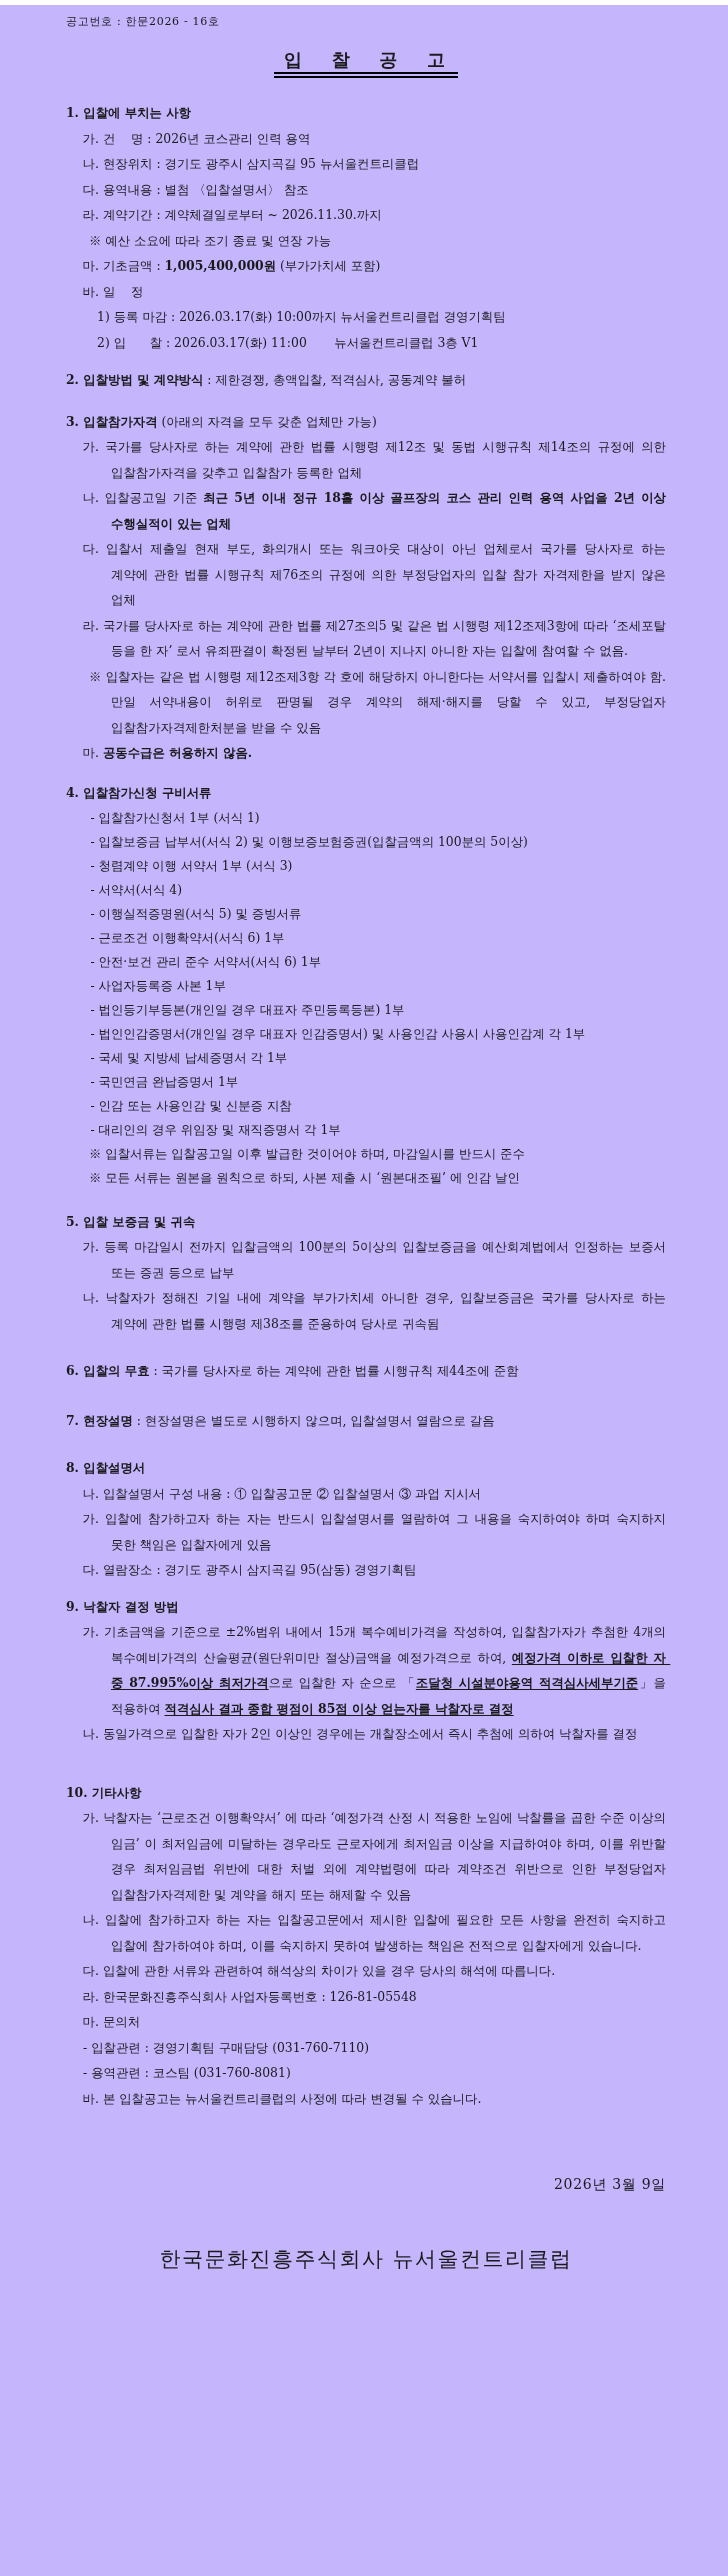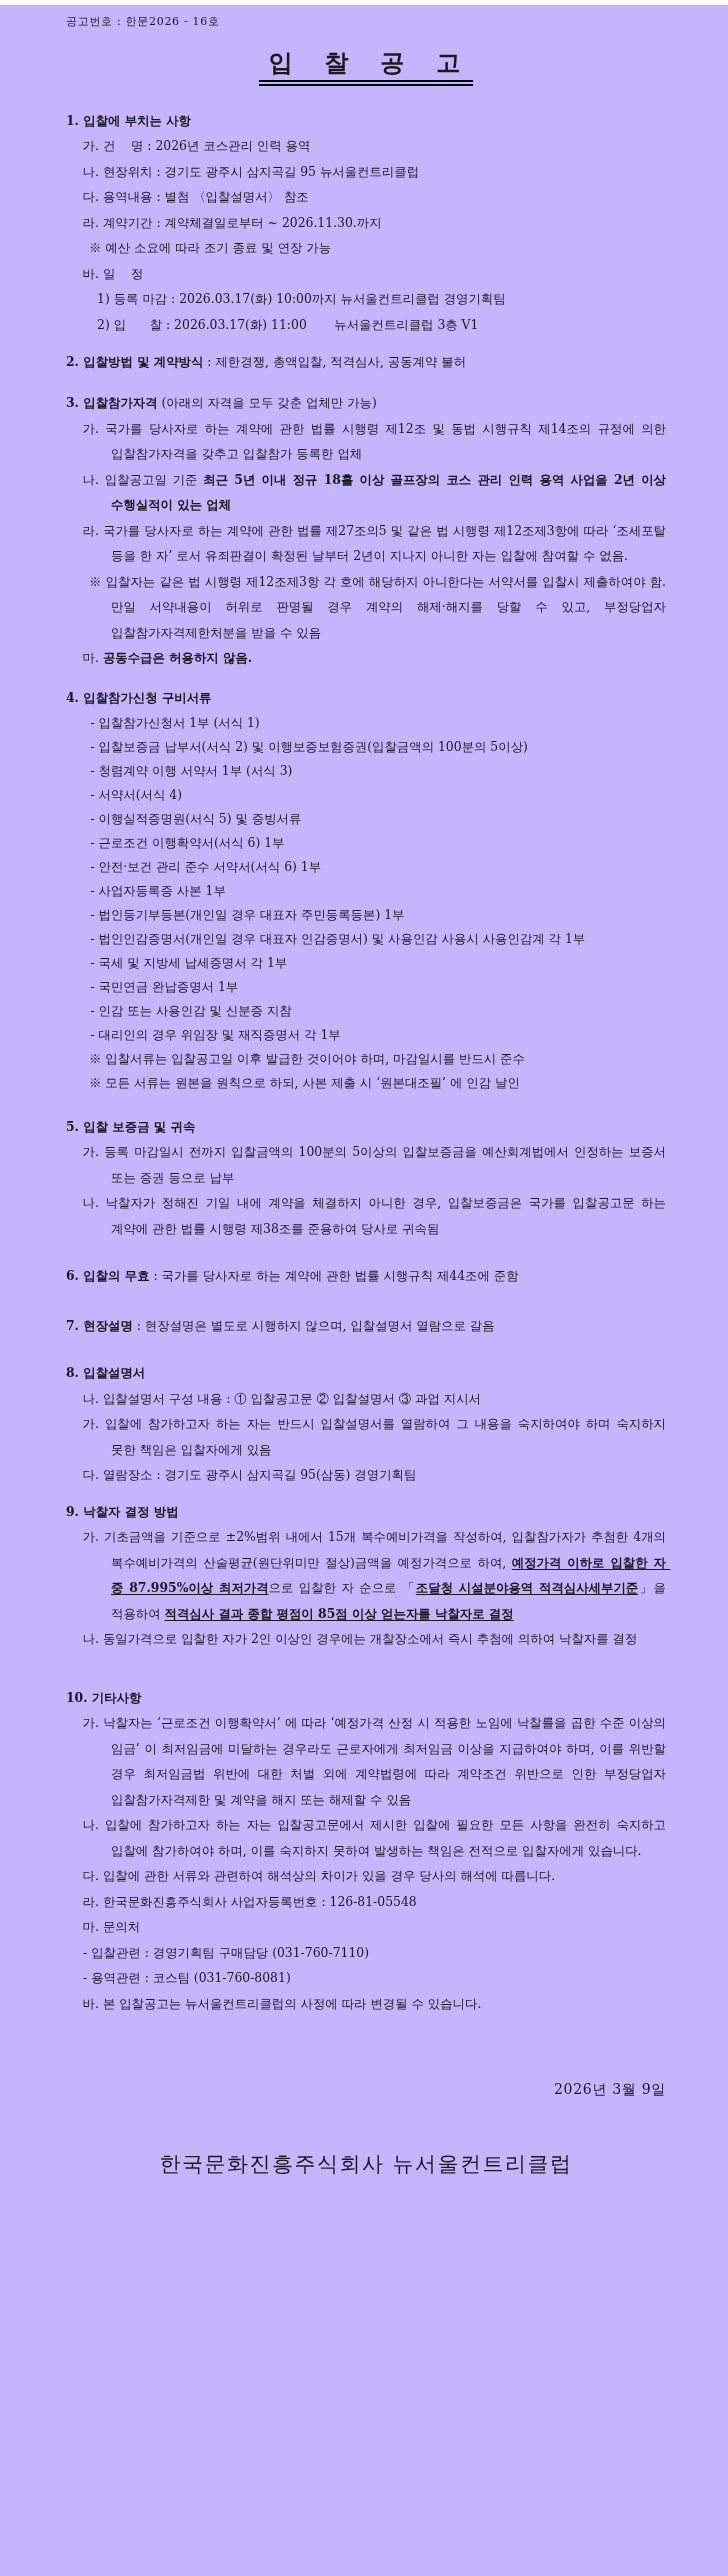--- a/index.html
+++ b/index.html
@@ -15,21 +15,21 @@
     overflow:hidden;
   }
   .notice-no {
     font-size:11px; line-height:16px;
     letter-spacing:0.7px;
   }
   .title-wrap { text-align:center; margin-top:19px; }
   .title {
     display:inline-block;
     font-family:"DejaVu Sans","Liberation Sans",sans-serif;
-    font-size:24px; font-weight:bold; line-height:1.2;
+    font-size:18px; font-weight:bold; line-height:1.2;
     letter-spacing:11.7px;
     padding:0 1.5px 2.2px 10.2px;
     border-bottom:6.6px double #000;
   }
   .line {
     font-size:12.4px; line-height:25.5px;
     text-align:justify;
     white-space:pre-wrap;
     word-break:keep-all;
   }
@@ -59,27 +59,29 @@
   <div class="title-wrap">
     <span class="title">입 찰 공 고</span>
   </div>
   <div>
       <div class="line h" style="margin-top: 22px;"><span class="b">1. 입찰에 부치는 사항</span></div>
       <div class="line item"><span>가. 건    명 : 2026년 코스관리 인력 용역</span></div>
       <div class="line item"><span>나. 현장위치 : 경기도 광주시 삼지곡길 95 뉴서울컨트리클럽</span></div>
       <div class="line item"><span>다. 용역내용 : 별첨 〈입찰설명서〉 참조</span></div>
       <div class="line item"><span>라. 계약기간 : 계약체결일로부터 ~ 2026.11.30.까지</span></div>
       <div class="line note"><span>※ 예산 소요에 따라 조기 종료 및 연장 가능</span></div>
+      <div class="line item"><span>마. 기초금액 : </span><span class="b">1,005,400,000원</span><span> (부가가치세 포함)</span></div>
       <div class="line item"><span>바. 일    정</span></div>
       <div class="line sub"><span>1) 등록 마감 : 2026.03.17(화) 10:00까지 뉴서울컨트리클럽 경영기획팀</span></div>
       <div class="line sub"><span>2) 입      찰 : 2026.03.17(화) 11:00       뉴서울컨트리클럽 3층 V1</span></div>
       <div class="line h" style="margin-top: 11.7px;"><span class="b">2. 입찰방법 및 계약방식</span><span> : 제한경쟁, 총액입찰, 적격심사, 공동계약 불허</span></div>
       <div class="line h" style="margin-top: 16px;"><span class="b">3. 입찰참가자격</span><span> (아래의 자격을 모두 갖춘 업체만 가능)</span></div>
       <div class="line item"><span>가. 국가를 당사자로 하는 계약에 관한 법률 시행령 제12조 및 동법 시행규칙 제14조의 규정에 의한 입찰참가자격을 갖추고 입찰참가 등록한 업체</span></div>
       <div class="line item"><span>나. 입찰공고일 기준 </span><span class="b">최근 5년 이내 정규 18홀 이상 골프장의 코스 관리 인력 용역 사업을 2년 이상 수행실적이 있는 업체</span></div>
+      <div class="line item"><span>다. 입찰서 제출일 현재 부도, 화의개시 또는 워크아웃 대상이 아닌 업체로서 국가를 당사자로 하는 계약에 관한 법률 시행규칙 제76조의 규정에 의한 부정당업자의 입찰 참가 자격제한을 받지 않은 업체</span></div>
       <div class="line item"><span>라. 국가를 당사자로 하는 계약에 관한 법률 제27조의5 및 같은 법 시행령 제12조제3항에 따라 ‘조세포탈 등을 한 자’ 로서 유죄판결이 확정된 날부터 2년이 지나지 아니한 자는 입찰에 참여할 수 없음.</span></div>
       <div class="line note"><span>※ 입찰자는 같은 법 시행령 제12조제3항 각 호에 해당하지 아니한다는 서약서를 입찰시 제출하여야 함. 만일 서약내용이 허위로 판명될 경우 계약의 해제·해지를 당할 수 있고, 부정당업자 입찰참가자격제한처분을 받을 수 있음</span></div>
       <div class="line item"><span>마. </span><span class="b">공동수급은 허용하지 않음.</span></div>
       <div class="line h" style="margin-top: 14.6px;"><span class="b">4. 입찰참가신청 구비서류</span></div>
       <div class="line dash s4"><span>- 입찰참가신청서 1부 (서식 1)</span></div>
       <div class="line dash s4"><span>- 입찰보증금 납부서(서식 2) 및 이행보증보험증권(입찰금액의 100분의 5이상)</span></div>
       <div class="line dash s4"><span>- 청렴계약 이행 서약서 1부 (서식 3)</span></div>
       <div class="line dash s4"><span>- 서약서(서식 4)</span></div>
       <div class="line dash s4"><span>- 이행실적증명원(서식 5) 및 증빙서류</span></div>
       <div class="line dash s4"><span>- 근로조건 이행확약서(서식 6) 1부</span></div>
@@ -88,21 +90,21 @@
       <div class="line dash s4"><span>- 법인등기부등본(개인일 경우 대표자 주민등록등본) 1부</span></div>
       <div class="line dash s4"><span>- 법인인감증명서(개인일 경우 대표자 인감증명서) 및 사용인감 사용시 사용인감계 각 1부</span></div>
       <div class="line dash s4"><span>- 국세 및 지방세 납세증명서 각 1부</span></div>
       <div class="line dash s4"><span>- 국민연금 완납증명서 1부</span></div>
       <div class="line dash s4"><span>- 인감 또는 사용인감 및 신분증 지참</span></div>
       <div class="line dash s4"><span>- 대리인의 경우 위임장 및 재직증명서 각 1부</span></div>
       <div class="line note s4"><span>※ 입찰서류는 입찰공고일 이후 발급한 것이어야 하며, 마감일시를 반드시 준수</span></div>
       <div class="line note s4"><span>※ 모든 서류는 원본을 원칙으로 하되, 사본 제출 시 ‘원본대조필’ 에 인감 날인</span></div>
       <div class="line h" style="margin-top: 19px;"><span class="b">5. 입찰 보증금 및 귀속</span></div>
       <div class="line item"><span>가. 등록 마감일시 전까지 입찰금액의 100분의 5이상의 입찰보증금을 예산회계법에서 인정하는 보증서 또는 증권 등으로 납부</span></div>
-      <div class="line item"><span>나. 낙찰자가 정해진 기일 내에 계약을 체결하지 아니한 경우, 입찰보증금은 국가를 입찰공고문 하는 계약에 관한 법률 시행령 제38조를 준용하여 당사로 귀속됨</span></div>
+      <div class="line item"><span>나. 낙찰자가 정해진 기일 내에 계약을 부가가치세 아니한 경우, 입찰보증금은 국가를 당사자로 하는 계약에 관한 법률 시행령 제38조를 준용하여 당사로 귀속됨</span></div>
       <div class="line h" style="margin-top: 22px;"><span class="b">6. 입찰의 무효</span><span> : 국가를 당사자로 하는 계약에 관한 법률 시행규칙 제44조에 준함</span></div>
       <div class="line h" style="margin-top: 24px;"><span class="b">7. 현장설명</span><span> : 현장설명은 별도로 시행하지 않으며, 입찰설명서 열람으로 갈음</span></div>
       <div class="line h" style="margin-top: 22px;"><span class="b">8. 입찰설명서</span></div>
       <div class="line item"><span>나. 입찰설명서 구성 내용 : ① 입찰공고문 ② 입찰설명서 ③ 과업 지시서</span></div>
       <div class="line item"><span>가. 입찰에 참가하고자 하는 자는 반드시 입찰설명서를 열람하여 그 내용을 숙지하여야 하며 숙지하지 못한 책임은 입찰자에게 있음</span></div>
       <div class="line item"><span>다. 열람장소 : 경기도 광주시 삼지곡길 95(삼동) 경영기획팀</span></div>
       <div class="line h" style="margin-top: 11px;"><span class="b">9. 낙찰자 결정 방법</span></div>
       <div class="line item"><span>가. 기초금액을 기준으로 ±2%범위 내에서 15개 복수예비가격을 작성하여, 입찰참가자가 추첨한 4개의 복수예비가격의 산술평균(원단위미만 절상)금액을 예정가격으로 하여, </span><span class="bu">예정가격 이하로 입찰한 자 중 87.995%이상 최저가격</span><span>으로 입찰한 자 순으로 「</span><span class="bu">조달청 시설분야용역 적격심사세부기준</span><span>」을 적용하여 </span><span class="bu">적격심사 결과 종합 평점이 85점 이상 얻는자를 낙찰자로 결정</span></div>
       <div class="line item"><span>나. 동일가격으로 입찰한 자가 2인 이상인 경우에는 개찰장소에서 즉시 추첨에 의하여 낙찰자를 결정</span></div>
       <div class="line h" style="margin-top: 33px;"><span class="b">10. 기타사항</span></div>

